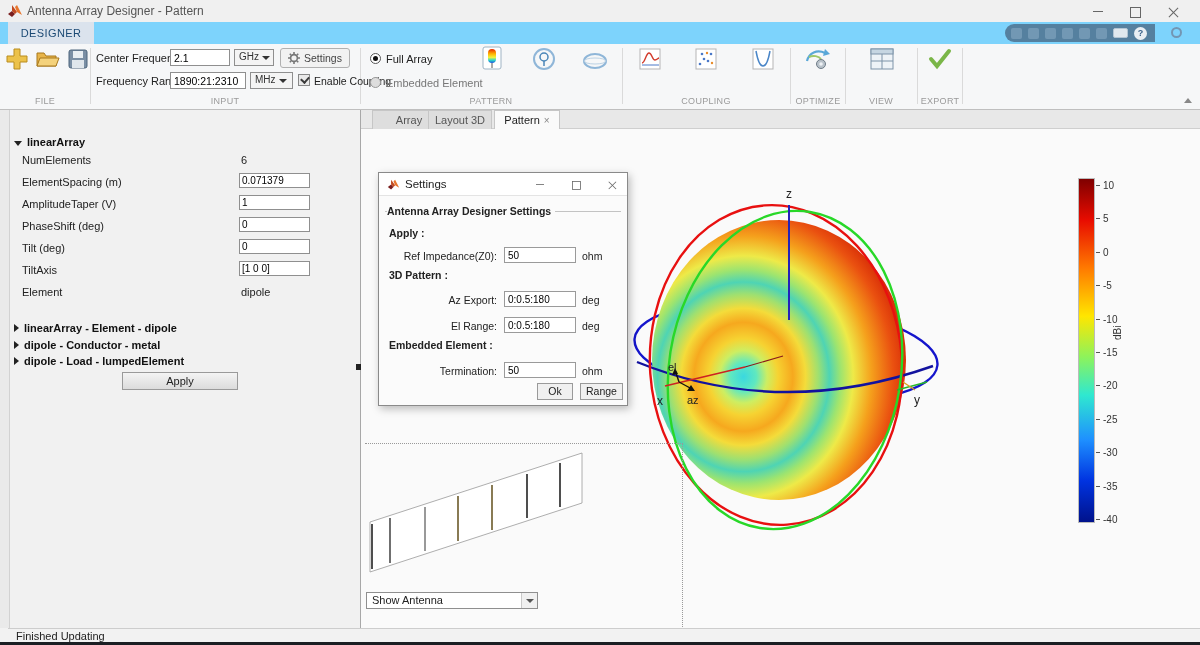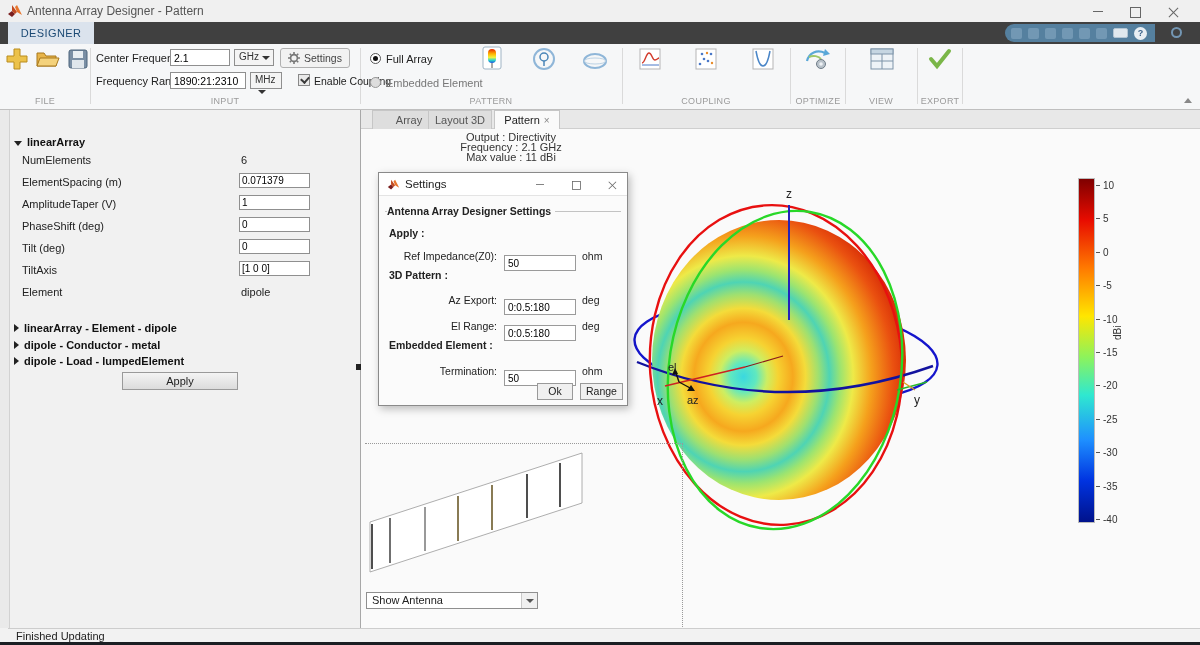--- a/index.html
+++ b/index.html
@@ -11,21 +11,21 @@
   .titlebar { position:absolute; left:0; top:0; width:1200px; height:22px; background:#f0f0f0; }
   .title-text { position:absolute; left:27px; top:4px; font-size:12px; color:#555; }
   .wc { position:absolute; top:0; width:34px; height:22px; text-align:center; color:#666; cursor:default; }
   .ico-min, .ico-max, .ico-close { display:inline-block; position:relative; width:10px; height:10px; margin-top:7px; }
   .ico-min::before { content:""; position:absolute; left:0; top:4px; width:10px; border-top:1px solid #666; }
   .ico-max::before { content:""; position:absolute; left:0; top:0; width:9px; height:9px; border:1px solid #666; }
   .ico-close::before, .ico-close::after { content:""; position:absolute; left:5px; top:-1px; height:13px; border-left:1px solid #666; }
   .ico-close::before { transform:rotate(45deg); } .ico-close::after { transform:rotate(-45deg); }
 
   
-  .ribbon { position:absolute; left:0; top:22px; width:1200px; height:29px; background:#404040; }
+  .ribbon { position:absolute; left:0; top:22px; width:1200px; height:29px; background:#7dd3fc; }
   .ribbon-tab { position:absolute; left:8px; top:0; width:86px; height:22px; background:#dbe3ed; color:#1c4a74; font-size:11px; text-align:center; line-height:22px; letter-spacing:.4px; }
   .qa-pill { position:absolute; right:45px; top:2px; width:150px; height:18px; background:#55809f; border-radius:9px 0 0 9px; display:flex; align-items:center; gap:6px; padding:0 6px; }
   .qa-ico { width:11px; height:11px; background:#7fa2bd; border-radius:2px; opacity:.7; }
   .qa-kbd { width:15px; height:10px; background:#e8eef3; border-radius:2px; border:1px solid #b9c9d6; opacity:.95; }
   .qa-help { width:13px; height:13px; border-radius:50%; background:#e8eef3; color:#3a628a; font-size:9px; font-weight:bold; text-align:center; line-height:13px; }
   .qa-help::before { content:"?"; }
   .qa-dot { position:absolute; right:18px; top:5px; width:11px; height:11px; border-radius:50%; border:2px solid #7396b3; }
 
   
   .toolbar { position:absolute; left:0; top:44px; width:1200px; height:66px; background:#f6f7f8; border-bottom:1px solid #bfbfbf; }
@@ -72,21 +72,21 @@
   
   .dialog { position:absolute; left:378px; top:172px; width:250px; height:234px; background:#fbfbfb; border:1px solid #8a8a8a; box-shadow:2px 3px 8px rgba(0,0,0,.25); z-index:50; }
   .dlg-title { position:absolute; left:0; top:0; width:248px; height:23px; background:#fff; border-bottom:1px solid #e4e4e4; }
   .dlg-title-text { position:absolute; left:26px; top:5px; font-size:11.5px; color:#222; }
   .dlg-wc { position:absolute; top:3px; width:26px; height:17px; text-align:center; color:#555; }
   .dlg-wc .ico-min, .dlg-wc .ico-max, .dlg-wc .ico-close { transform:scale(.8); margin-top:4px; }
   .dlg-group-label { position:absolute; left:8px; top:32px; font-weight:bold; font-size:10.5px; color:#222; background:#fbfbfb; z-index:2; padding-right:4px; }
   .dlg-group-line { position:absolute; left:6px; top:38px; width:236px; border-top:1px solid #c3c3c3; }
   .dlg-sec { position:absolute; left:10px; font-weight:bold; font-size:10.5px; color:#222; }
   .dlg-row-label { position:absolute; width:112px; text-align:right; font-size:10.5px; color:#222; }
-  .dlg-input { position:absolute; left:125px; width:72px; height:16px; border:1px solid #9a9a9a; background:#fff; font-size:10px; font-family:"Liberation Sans",sans-serif; padding:0 3px;margin-top:8px; }
+  .dlg-input { position:absolute; left:125px; width:72px; height:16px; border:1px solid #9a9a9a; background:#fff; font-size:10px; font-family:"Liberation Sans",sans-serif; padding:0 3px; }
   .dlg-unit { position:absolute; left:203px; font-size:10.5px; color:#222; }
   .dlg-btn { position:absolute; height:17px; background:#f0f0f0; border:1px solid #9a9a9a; font-size:10.5px; color:#222; text-align:center; line-height:15px; }
 
   
   .colorbar { position:absolute; left:1078px; top:178px; width:17px; height:345px;
     background:linear-gradient(#7f0000 0%, #e80c00 12%, #ff7a00 26%, #ffe600 40%, #8cf35c 52%, #2fe8d0 63%, #1e90ff 76%, #0033e0 88%, #00128b 100%);
     border:1px solid #bbb; }
   .cb-tick { position:absolute; left:1096px; width:4px; border-top:1px solid #555; }
   .cb-label { position:absolute; left:1103px; font-size:10px; color:#333; }
   .cb-unit { position:absolute; left:1112px; top:340px; font-size:10px; color:#333; transform:rotate(-90deg); transform-origin:left top; }
@@ -180,21 +180,21 @@
         <line x1="1.8" y1="1.8" x2="3.2" y2="3.2"></line>
           <line x1="8.8" y1="8.8" x2="10.2" y2="10.2"></line>
         <line x1="1.8" y1="10.2" x2="3.2" y2="8.8"></line>
           <line x1="8.8" y1="3.2" x2="10.2" y2="1.8"></line>
       </g>
     </svg>
     <span>Settings</span>
   </div>
   <span class="field-label" style="left:96px;top:31px">Frequency Range</span>
   <input class="tinput" style="left: 170px; top: 28px; width: 76px;" value="1890:21:2310">
-  <div class="unitbox" style="left:250px;top:28px;width:32px">
+  <div class="unitbox" style="left:250px;top:28px;width:43px">
     <span>MHz</span><span class="caret"></span>
   </div>
   <span class="checkbox" style="left:298px;top:30px"></span>
   <span class="field-label" style="left:314px;top:31px;font-size:10.5px">Enable Coupling</span>
   <span class="tsection-label" style="left:160px;width:130px">INPUT</span>
 
   <span class="radio sel" style="left:370px;top:9px"></span>
   <span class="field-label" style="left:386px;top:9px">Full Array</span>
   <span class="radio dis" style="left:370px;top:33px"></span>
   <span class="field-label" style="left:386px;top:33px;color:#777">Embedded Element</span>
@@ -328,25 +328,20 @@
 
 <div class="main">
   <div class="doc-tabbar">
     <div class="doc-tab" style="left:11px;width:74px">Array</div>
     <div class="doc-tab" style="left:67px;width:64px">Layout 3D</div>
     <div class="doc-tab active" style="left:133px;width:66px">
       <span>Pattern</span><span class="x-icon"></span>
     </div>
   </div>
 
-  <div class="out-block">
-    <div>Output : Directivity</div>
-    <div>Frequency : 2.1 GHz</div>
-    <div>Max value : 11 dBi</div>
-  </div>
 
   <svg class="abs" style="left:254px;top:58px" width="350" height="375" viewBox="0 0 350 375">
     <defs>
       <radialGradient id="blobG" cx="36%" cy="56%" r="72%">
         <stop offset="0%" stop-color="#3ad8e0"></stop>
         <stop offset="7%" stop-color="#5fe8c0"></stop>
         <stop offset="13%" stop-color="#cdee62"></stop>
         <stop offset="19%" stop-color="#f6d332"></stop>
         <stop offset="27%" stop-color="#f6a81e"></stop>
         <stop offset="34%" stop-color="#f4dc3a"></stop>

